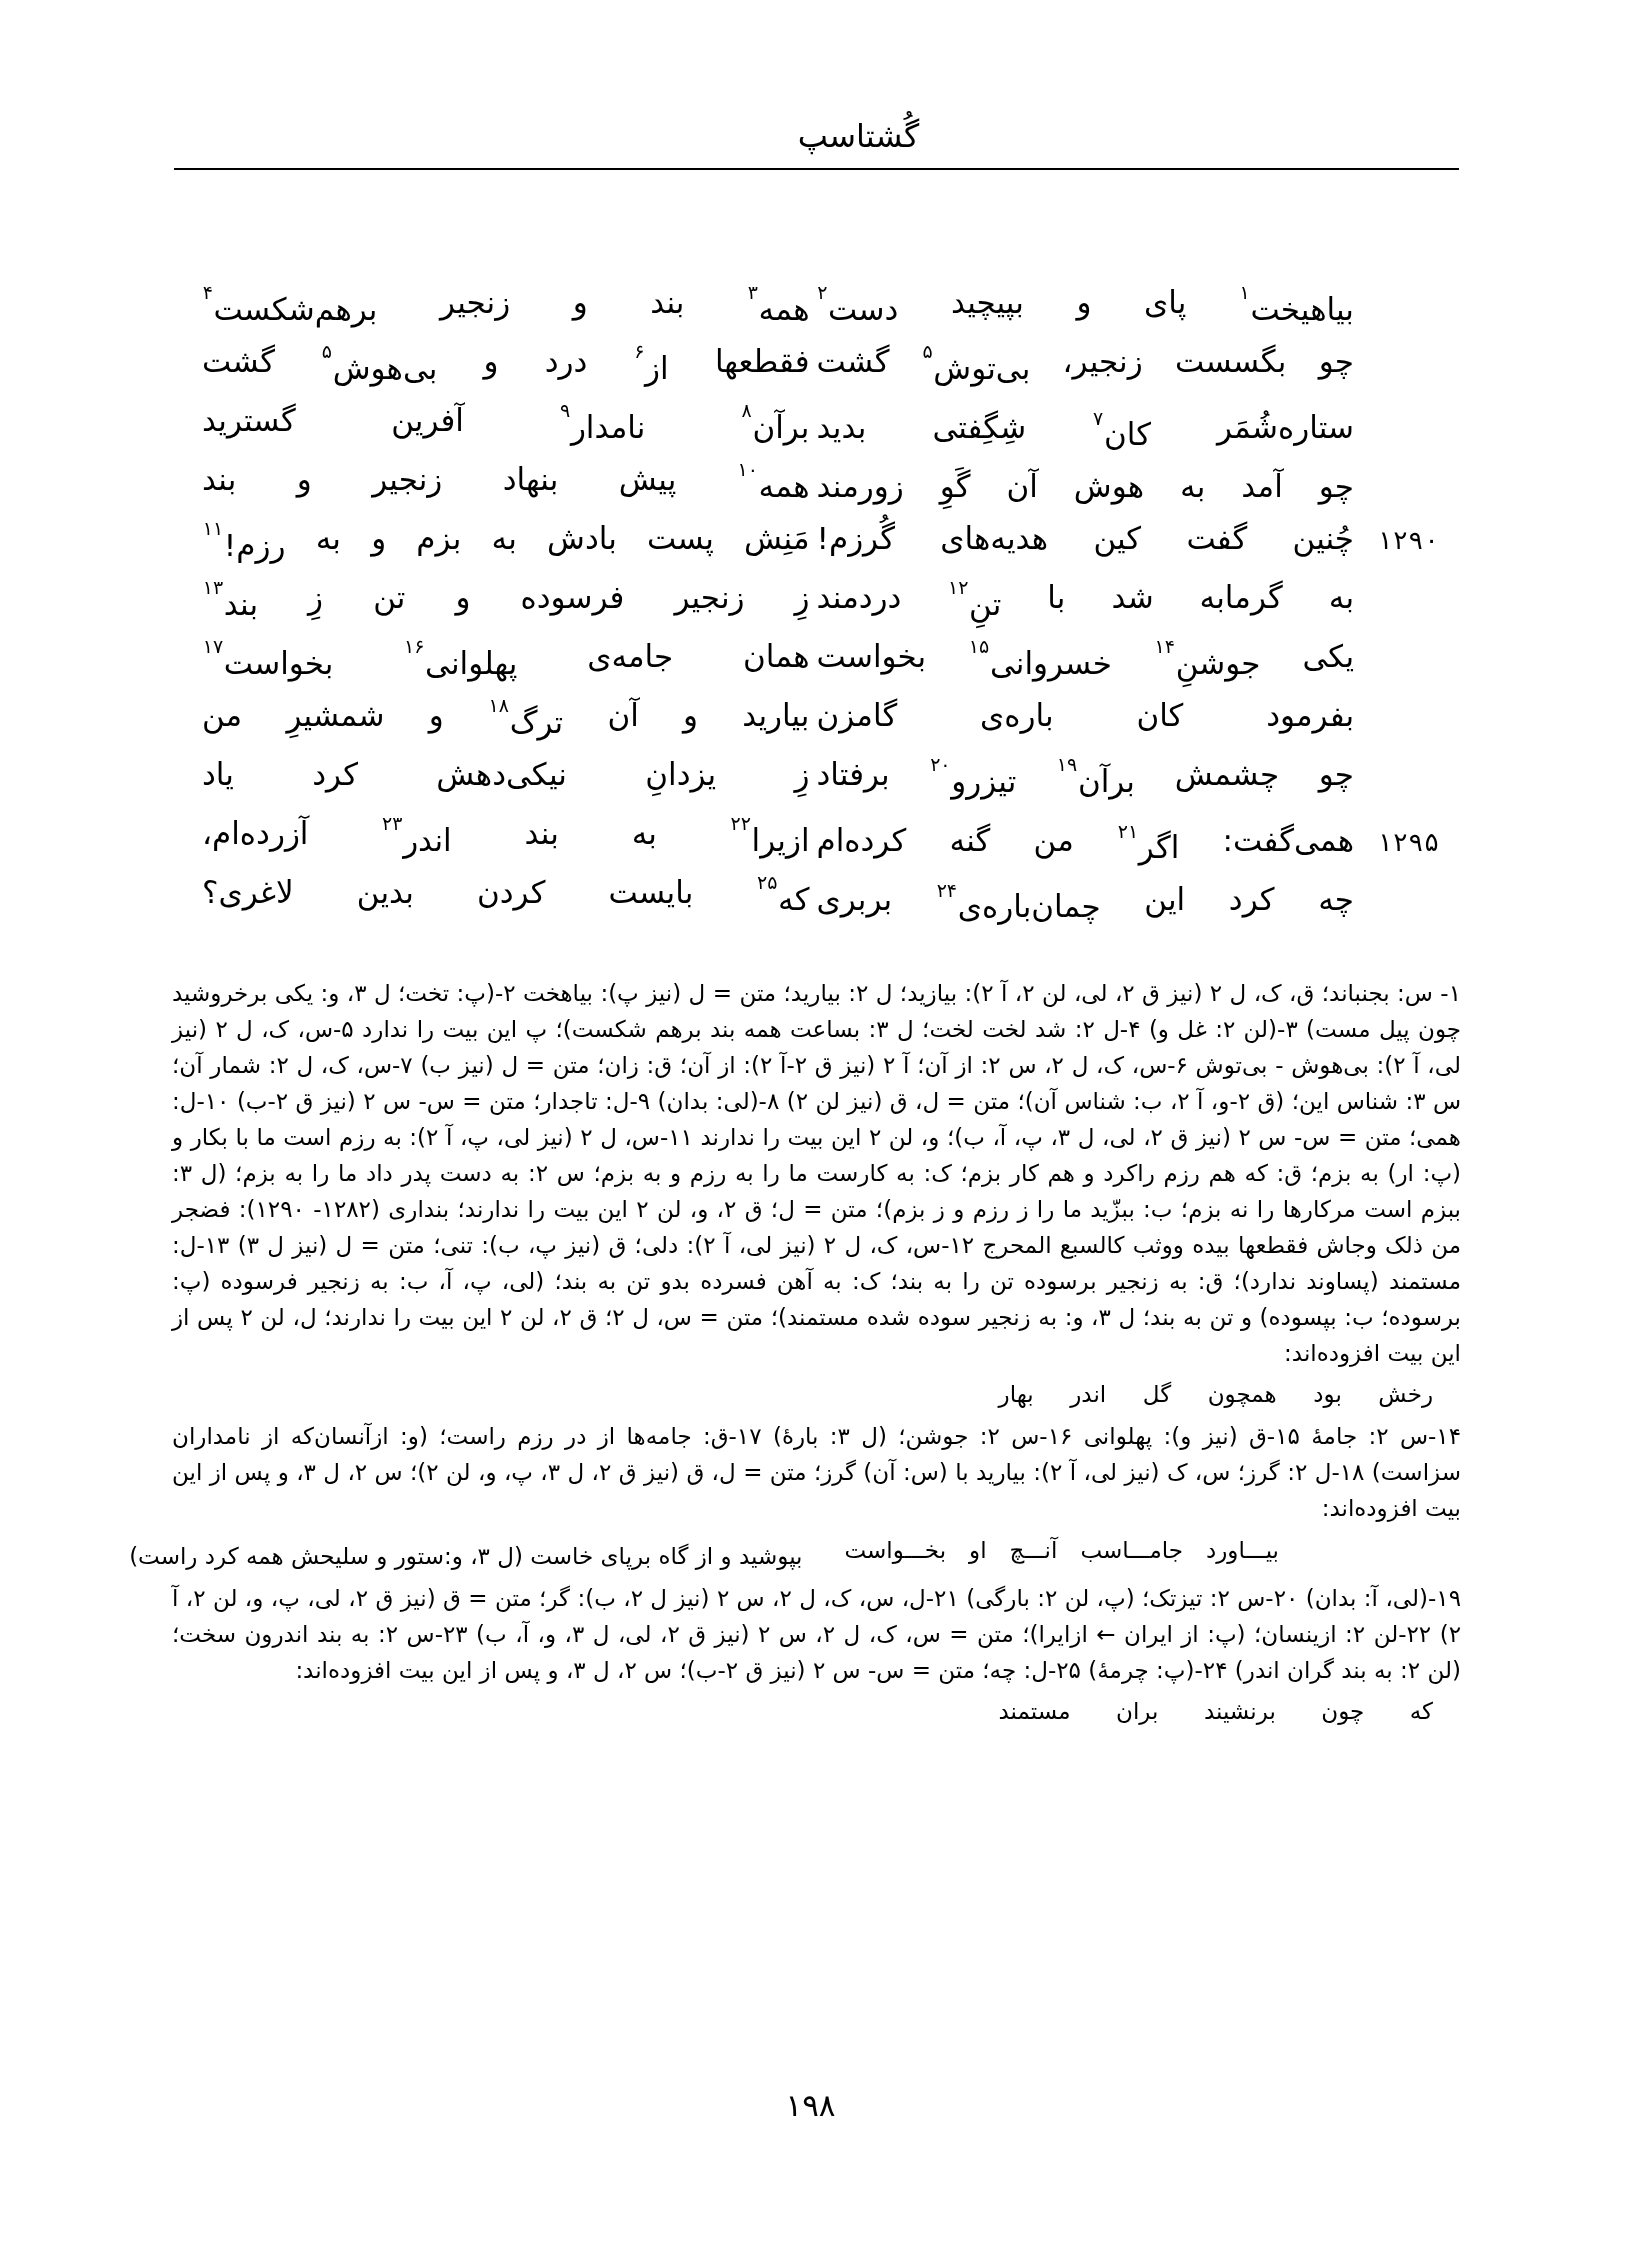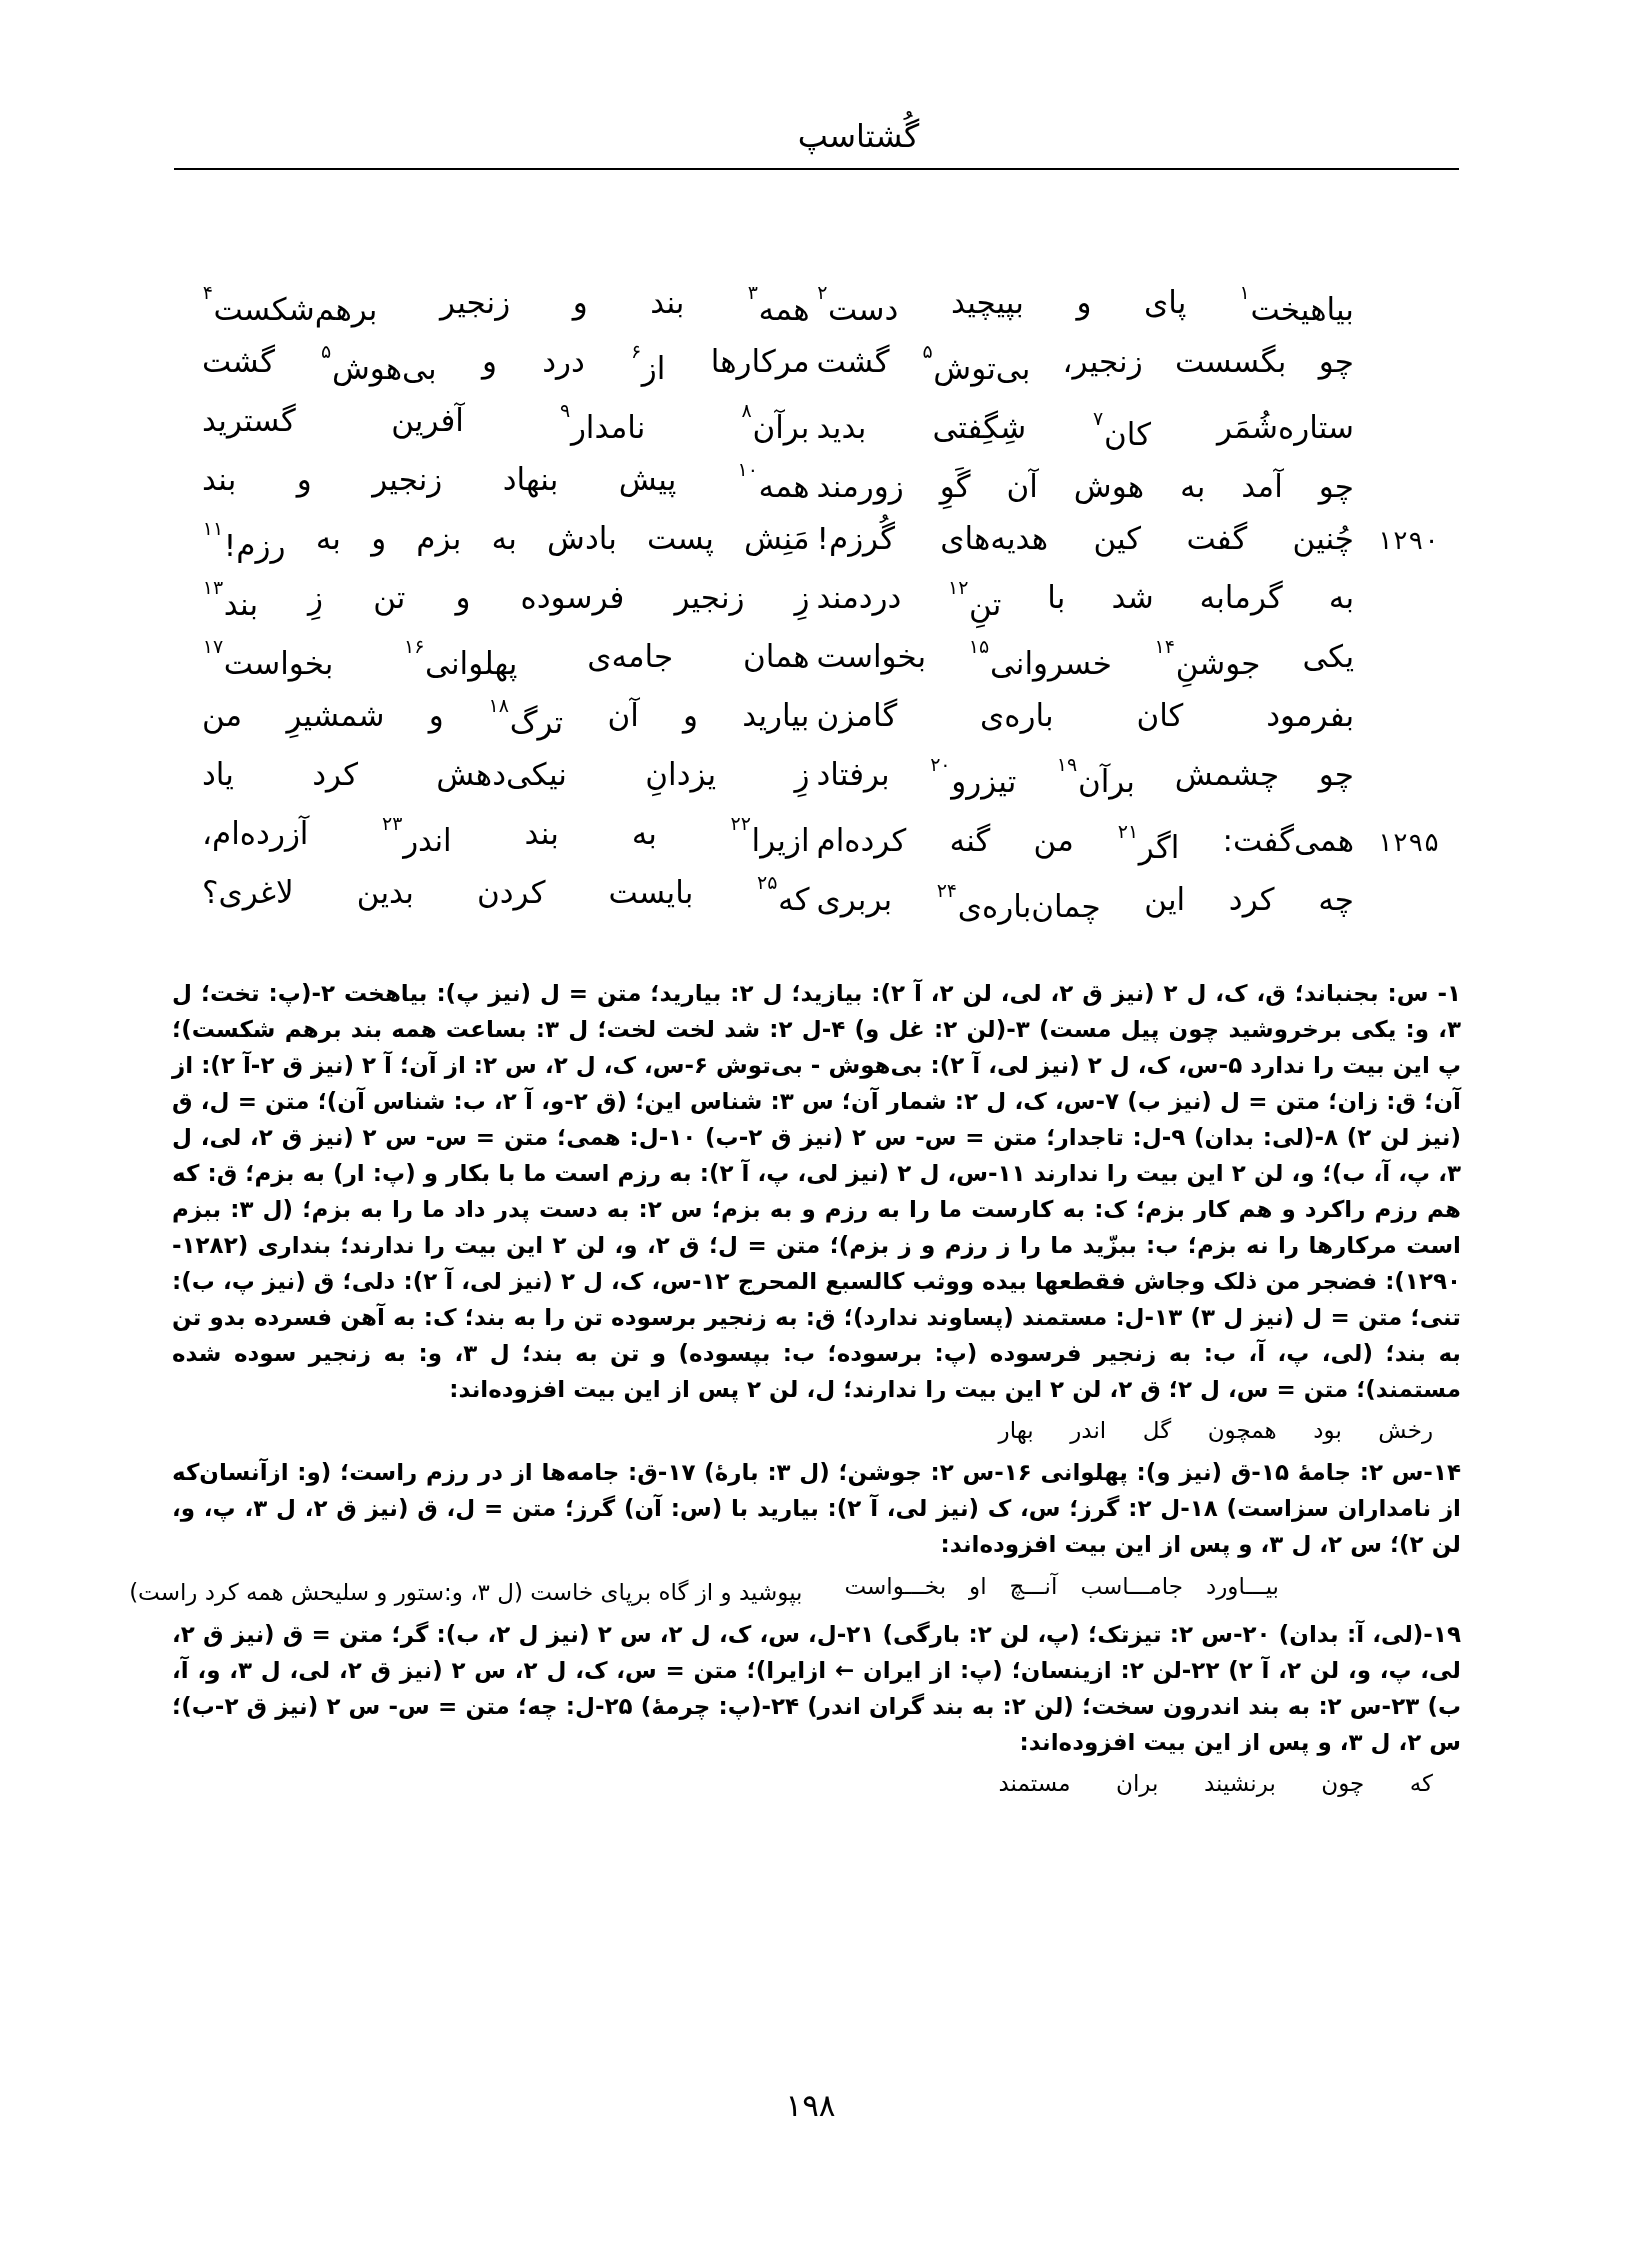--- a/index.html
+++ b/index.html
@@ -109,21 +109,21 @@
     font-size: 23px;
     line-height: 36px;
     text-align: justify;
     text-align-last: right;
   }
   .apparatus p {
     margin: 0;
     text-align: justify;
     text-align-last: right;
   }
-  .app-para { margin: 0; font-weight: bold; }
+  .app-para { margin: 0; }
 
   
   .inset-verse {
     display: flex;
     flex-direction: row;
     width: 100%;
     margin: 4.2px 0 4.2px 0;
     font-size: 23px;
     line-height: 39px;
     direction: rtl;
@@ -194,21 +194,21 @@
           <div class="htext">
             <span>چو</span>
             <span>بگسست</span>
             <span>زنجیر،</span>
             <span>بی‌توش<sup class="sup">۵</sup></span>
             <span>گشت</span>
           </div>
         </div>
         <div class="hemi left">
           <div class="htext">
-            <span>مرکارها</span>
+            <span>فقطعها</span>
             <span>از<sup class="sup">۶</sup></span>
             <span>درد</span>
             <span>و</span>
             <span>بی‌هوش<sup class="sup">۵</sup></span>
             <span>گشت</span>
           </div>
         </div>
       </div>
       <div class="beyt">
         <div class="hemi right">

